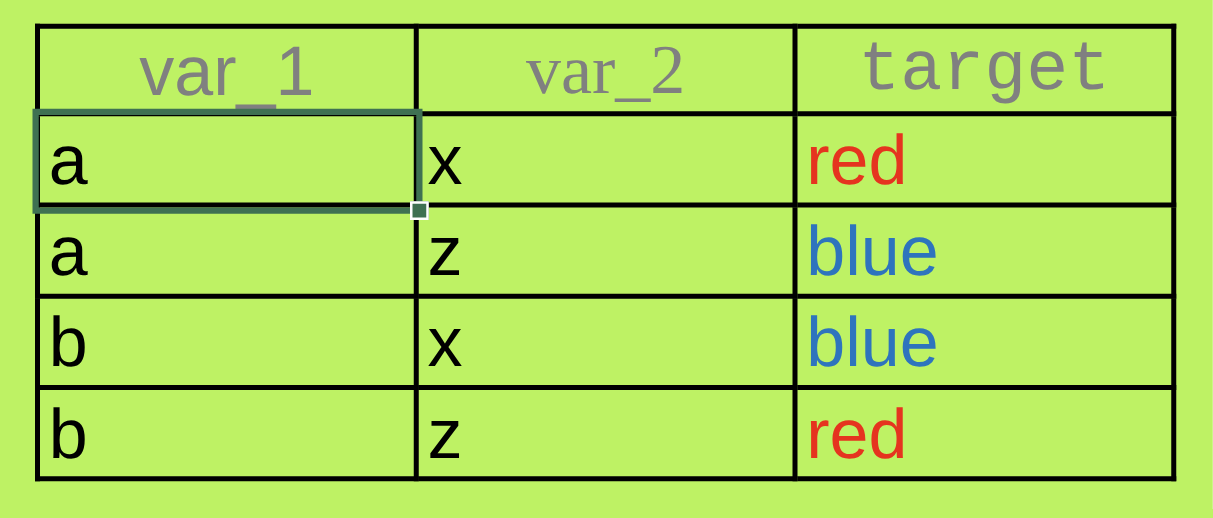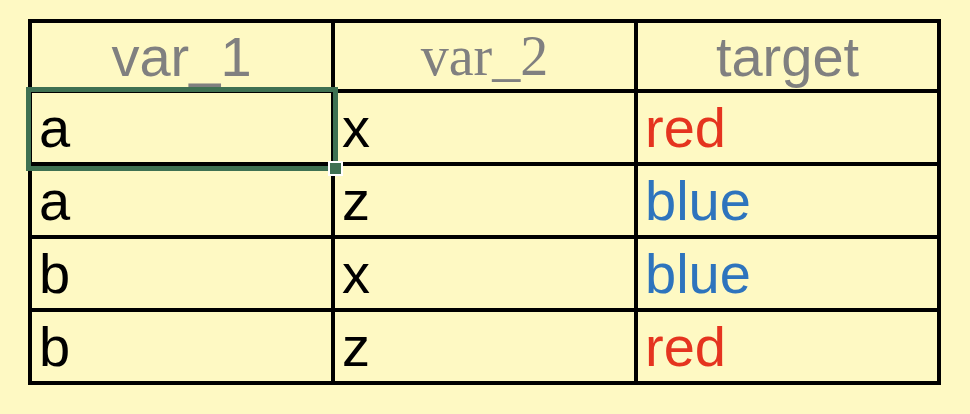--- a/index.html
+++ b/index.html
@@ -1,20 +1,20 @@
 <!DOCTYPE html>
 <html><head>
 <meta charset="utf-8">
 <style>
   html, body { margin: 0; padding: 0; }
   .stage {
     position: relative;
     width: 970px;
     height: 414px;
-    background: #fef9c3;
+    background: #bef264;
     font-family: "Liberation Sans", sans-serif;
     overflow: hidden;
   }
   table.grid {
     position: absolute;
     left: 28px;
     top: 19px;
     border-collapse: collapse;
     table-layout: fixed;
     width: 910px;
@@ -70,21 +70,21 @@
   <table class="grid">
     <colgroup>
         <col>
         <col>
         <col>
       </colgroup>
     <thead>
       <tr>
         <th style="color: rgb(128, 128, 128);">var_1</th>
         <th style="color: rgb(128, 128, 128); font-family: Liberation Serif, serif;">var_2</th>
-        <th style="color: rgb(128, 128, 128);">target</th>
+        <th style="color: rgb(128, 128, 128); font-family: Liberation Mono, monospace;">target</th>
       </tr>
     </thead>
     <tbody>
       <tr>
         <td style="color: rgb(0, 0, 0);">a</td>
         <td style="color: rgb(0, 0, 0);">x</td>
         <td style="color: rgb(229, 52, 31);">red</td>
       </tr>
       <tr>
         <td style="color: rgb(0, 0, 0);">a</td>

